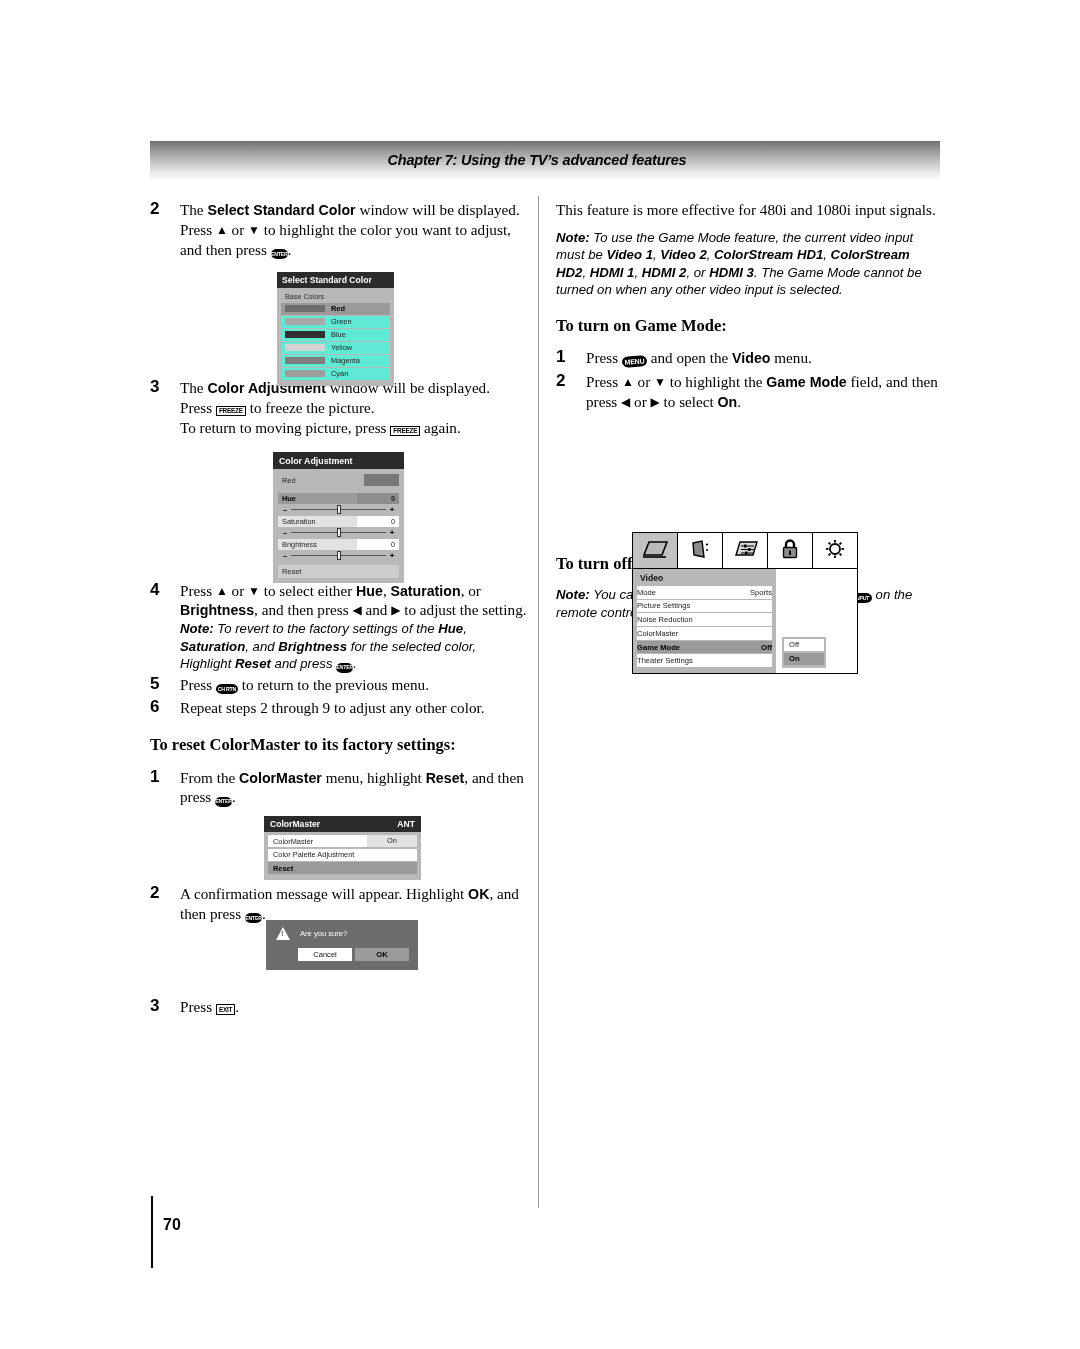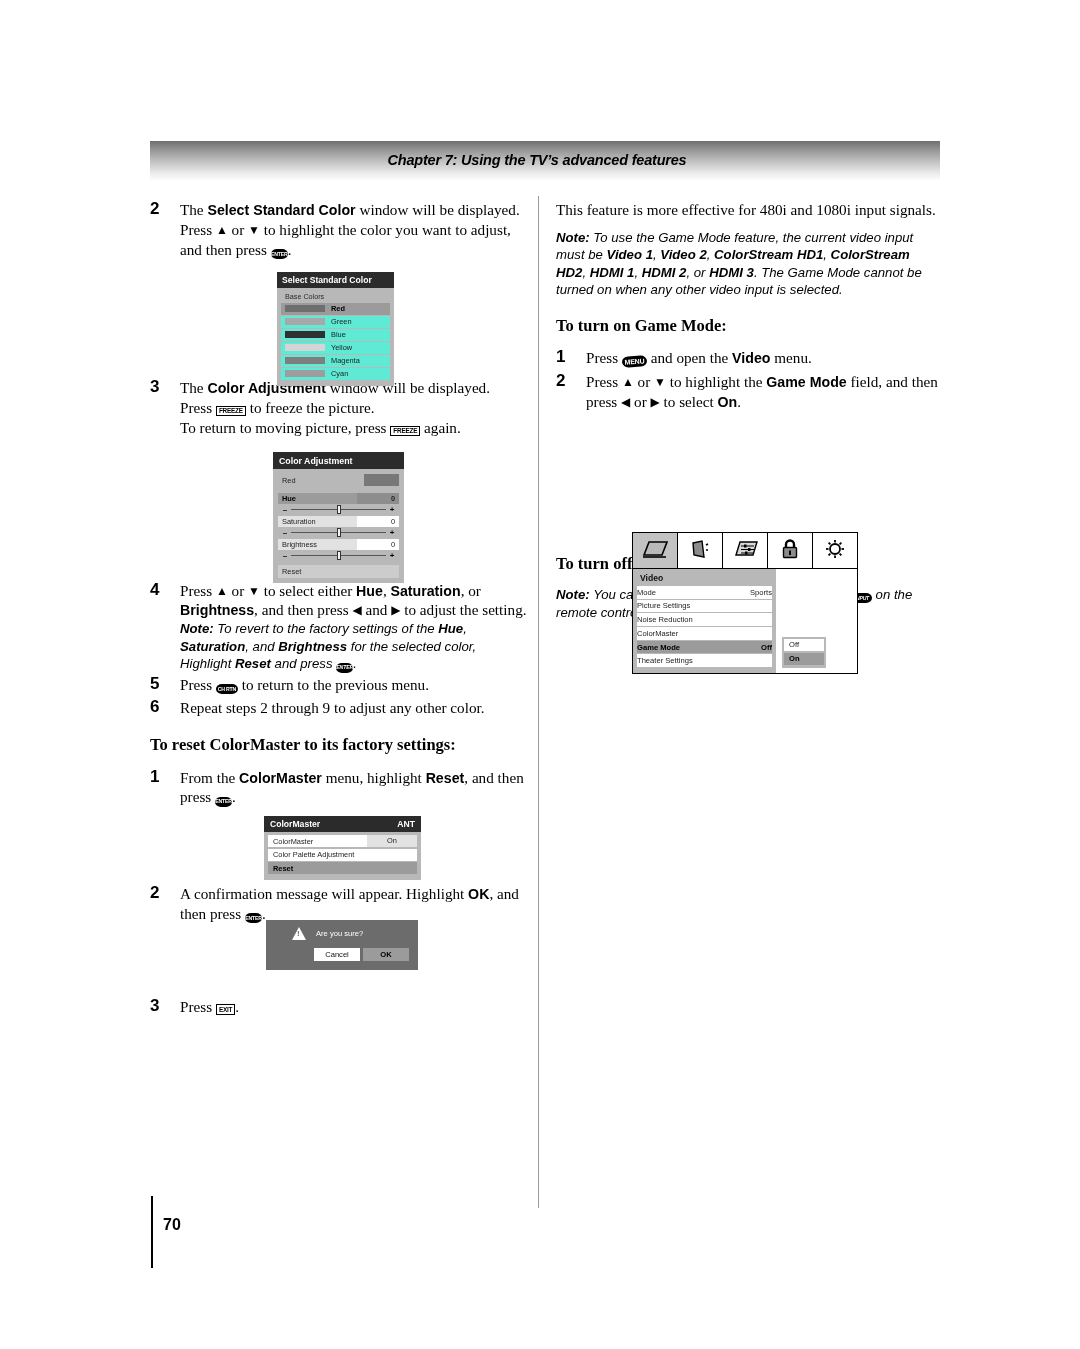--- a/index.html
+++ b/index.html
@@ -142,21 +142,21 @@
   #cmast{left:264px;top:816px;width:157px;}
   #cmast .ttl{background:#2b2b2b;color:#fff;font-weight:bold;font-size:8.6px;padding:3px 6px;display:flex;justify-content:space-between;}
   #cmast .body{background:#b8b8b8;padding:3px 4px 4px 4px;}
   #cmast .item{display:flex;background:#fff;height:12px;align-items:center;margin-bottom:1.5px;}
   #cmast .item .n{font-size:7.4px;padding-left:5px;flex:1;color:#222;}
   #cmast .item .v{font-size:7.4px;width:50px;text-align:center;background:#e2e2e2;height:12px;line-height:12px;color:#222;}
   #cmast .item.sel{background:#9b9b9b;}
   #cmast .item.sel .n{font-weight:bold;color:#000;}
 
   
-  #conf{left:266px;top:920px;width:152px;background:#6c6c6c;padding:7px 9px 9px 26px;box-sizing:border-box;}
+  #conf{left:266px;top:920px;width:152px;background:#6c6c6c;padding:7px 9px 9px 10px;box-sizing:border-box;}
   #conf .top{display:flex;align-items:center;gap:10px;margin-bottom:8px;}
   #conf .warn{width:0;height:0;border-left:7px solid transparent;border-right:7px solid transparent;border-bottom:13px solid #fff;position:relative;}
   #conf .warn:after{content:"!";position:absolute;left:-2px;top:3px;width:4px;color:#6c6c6c;font-size:8px;font-weight:bold;line-height:1;}
   #conf .msg{color:#fff;font-size:7.6px;}
   #conf .btns{display:flex;gap:3px;padding-left:22px;}
   #conf .btn{font-size:7.6px;text-align:center;padding:2px 0;width:60px;}
   #conf .cancel{background:#fff;color:#111;}
   #conf .ok{background:#9b9b9b;color:#000;font-weight:bold;}
 
   

